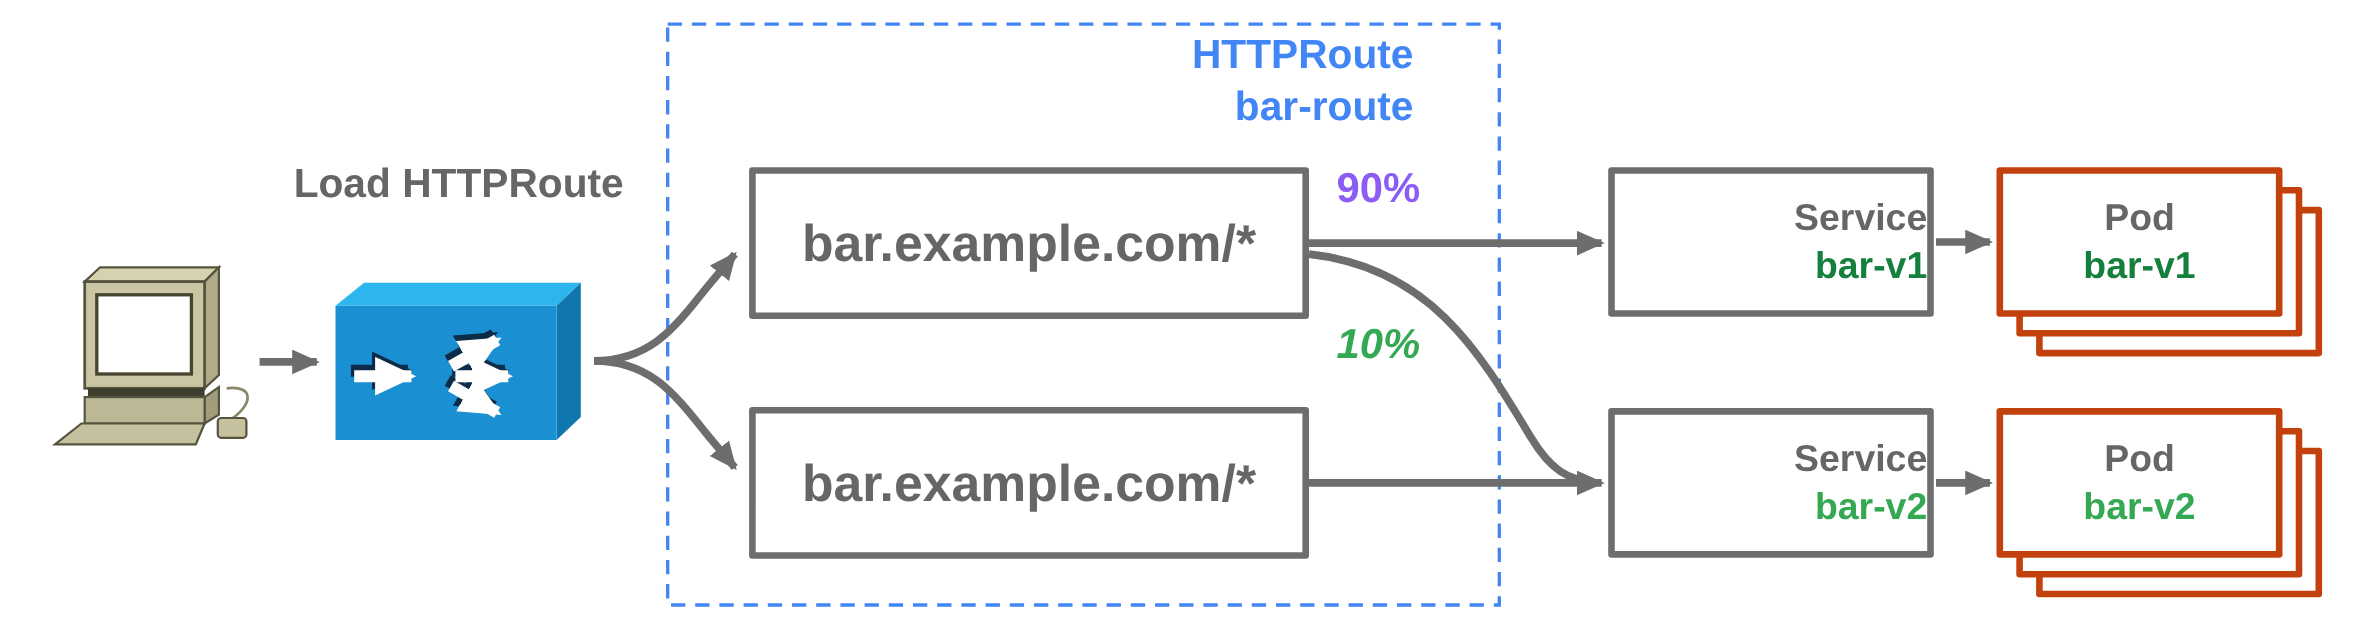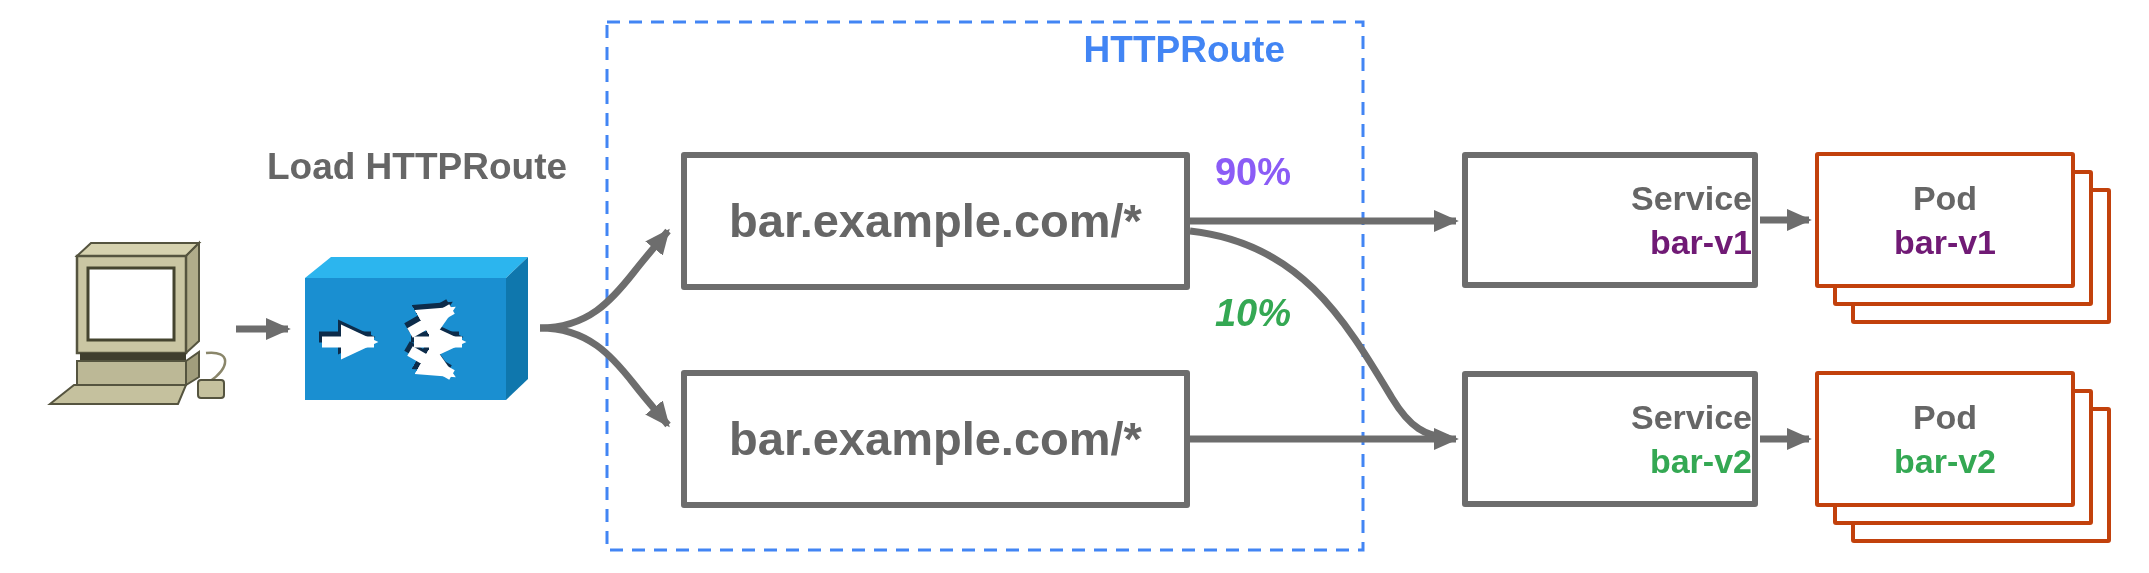--- a/index.html
+++ b/index.html
@@ -22,31 +22,31 @@
     position:absolute;background:#ffffff;border:6px solid #6d6d6d;border-radius:3px;
     box-sizing:border-box;display:flex;flex-direction:column;
     align-items:center;justify-content:center;
     color:#666666;font-size:47px;font-weight:700;line-height:46px;text-align:center;
   }
   .route-box-1{left:681px;top:152px;width:509px;height:138px;}
   .route-box-2{left:681px;top:370px;width:509px;height:138px;}
   .svc{font-weight:700;font-size:34px;line-height:44px;align-items:flex-end;}
   .svc-1{left:1462px;top:152px;width:296px;height:136px;}
   .svc-2{left:1462px;top:371px;width:296px;height:136px;}
-  .name-blue{color:#701a75;}
+  .name-blue{color:#15803d;}
   .name-green{color:#34A853;}
   .pct{position:absolute;width:110px;text-align:center;font-size:38px;font-weight:700;line-height:44px;}
   .pct-90{left:1198px;top:150px;color:#8b5cf6;}
   .pct-10{left:1198px;top:291px;color:#34A853;font-style:italic;}
   .pod-stack{position:absolute;width:300px;height:180px;}
   .pod-1{left:1815px;top:152px;}
   .pod-2{left:1815px;top:371px;}
   .pod-layer{
     position:absolute;width:260px;height:136px;background:#ffffff;
-    border:4px solid #c2410c;border-radius:3px;box-sizing:border-box;
+    border:6px solid #c2410c;border-radius:3px;box-sizing:border-box;
     display:flex;flex-direction:column;align-items:center;justify-content:center;
     color:#666666;font-size:34px;font-weight:700;line-height:44px;text-align:center;
   }
   .pod-layer.l3{left:36px;top:36px;}
   .pod-layer.l2{left:18px;top:18px;}
   .pod-layer.main{left:0;top:0;}
 </style>
 </head>
 <body>
 
@@ -112,20 +112,21 @@
     <path d="M 1190 439 L 1456 439" fill="none" stroke="#6d6d6d" stroke-width="7" marker-end="url(#ah-gray)"></path>
 
     <path d="M 1760 220 L 1809 220" fill="none" stroke="#6d6d6d" stroke-width="7" marker-end="url(#ah-gray)"></path>
     <path d="M 1760 439 L 1809 439" fill="none" stroke="#6d6d6d" stroke-width="7" marker-end="url(#ah-gray)"></path>
   </svg>
 
   <div class="lbl lb-label">Load HTTPRoute</div>
 
   <div class="route-title">
     <span>HTTPRoute</span>
+    <span>bar-route</span>
   </div>
 
   <div class="box route-box-1">
     <span>bar.example.com/*</span>
   </div>
   <div class="box route-box-2">
     <span>bar.example.com/*</span>
   </div>
 
   <div class="pct pct-90">90%</div>

